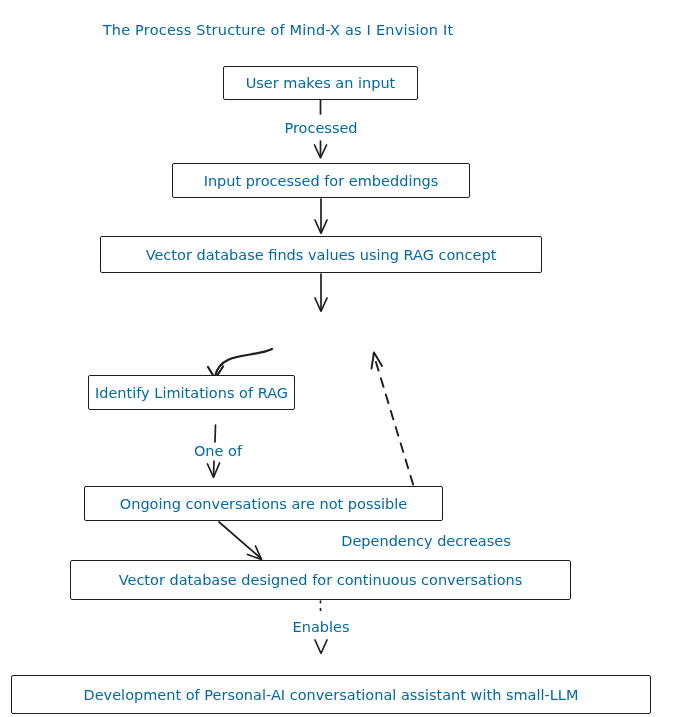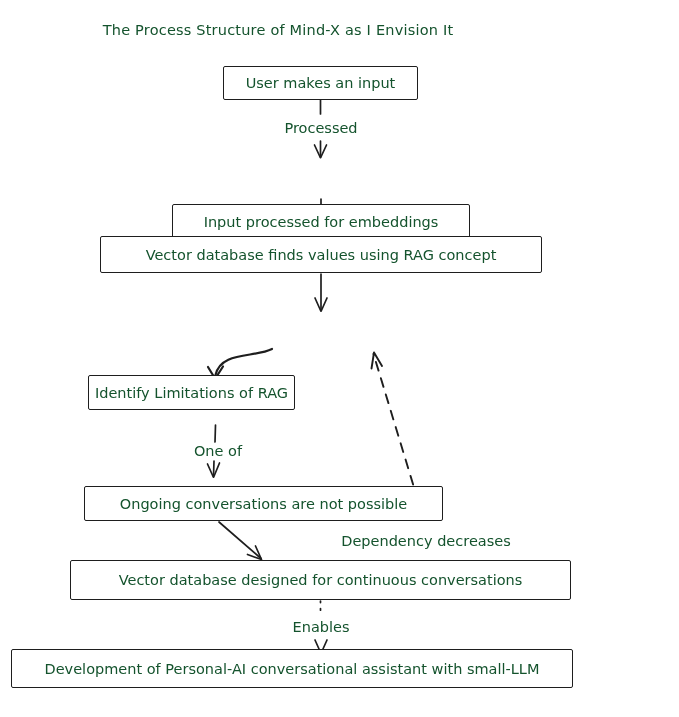--- a/index.html
+++ b/index.html
@@ -3,21 +3,21 @@
 <meta charset="utf-8">
 <style>
   * { margin: 0; padding: 0; box-sizing: border-box; }
   html, body { background: #ffffff; }
   .canvas {
     position: relative;
     width: 679px;
     height: 717px;
     background: #ffffff;
     font-family: "DejaVu Sans", sans-serif;
-    color: #14532d;
+    color: #0369a1;
     overflow: hidden;
   }
   .connector-layer {
     position: absolute;
     left: 0; top: 0;
     width: 679px; height: 717px;
   }
   .diagram-title {
     position: absolute;
     left: 278px; top: 30px;
@@ -99,42 +99,42 @@
       <path d="M315 640 L320.8 653 M327 640 L321.2 653"></path>
     </g>
   </svg>
 
   <div class="diagram-title">The Process Structure of Mind-X as I Envision It</div>
 
   <div class="node" style="left:223px; top:66px; width:195px; height:34px;">
     <span class="node-label">User makes an input</span>
   </div>
 
-  <div class="node" style="left:172px; top:163px; width:298px; height:35px;margin-top:41px;">
+  <div class="node" style="left:172px; top:163px; width:298px; height:35px;">
     <span class="node-label">Input processed for embeddings</span>
   </div>
 
   <div class="node" style="left:100px; top:236px; width:442px; height:37px;">
     <span class="node-label">Vector database finds values using RAG concept</span>
   </div>
 
 
   <div class="node" style="left:88px; top:375px; width:207px; height:35px;">
     <span class="node-label">Identify Limitations of RAG</span>
   </div>
 
   <div class="node" style="left:36px; top:486px; width:359px; height:35px;margin-left:48px;">
     <span class="node-label">Ongoing conversations are not possible</span>
   </div>
 
   <div class="node" style="left:70px; top:560px; width:501px; height:40px;">
     <span class="node-label">Vector database designed for continuous conversations</span>
   </div>
 
-  <div class="node" style="left:11px; top:649px; width:562px; height:39px;">
+  <div class="node" style="left:11px; top:675px; width:640px; height:39px;">
     <span class="node-label">Development of Personal-AI conversational assistant with small-LLM</span>
   </div>
 
   <div class="edge-label" style="left:321px; top:128px;">Processed</div>
 
   <div class="edge-label" style="left:218px; top:451px;">One of</div>
 
   <div class="edge-label" style="left:426px; top:541px;">
     <span class="line">Dependency decreases</span>
   </div>

